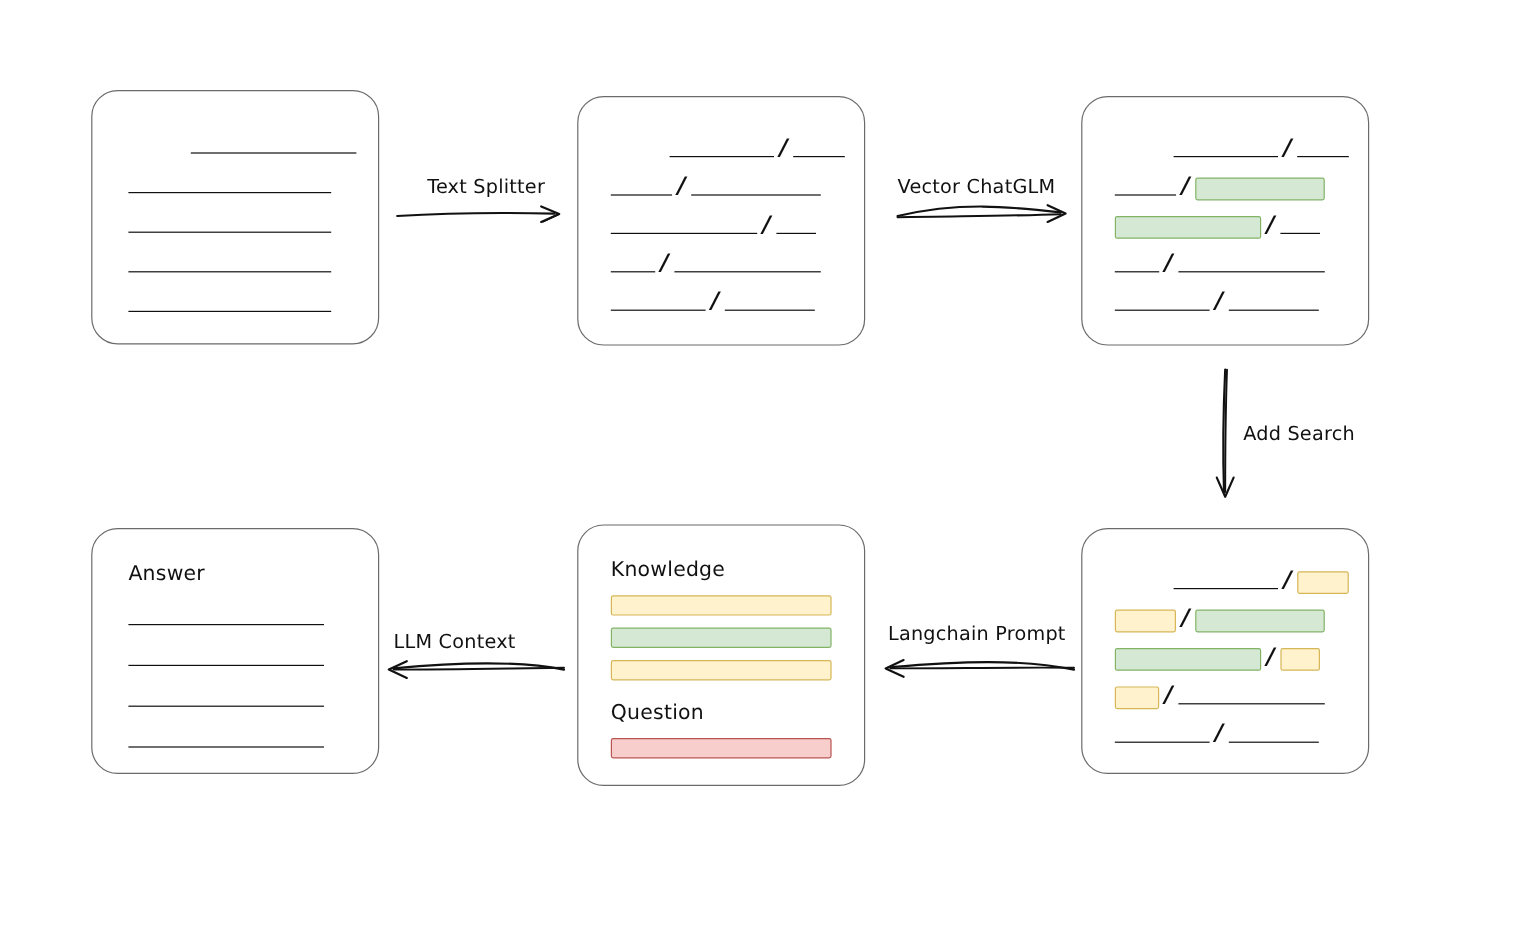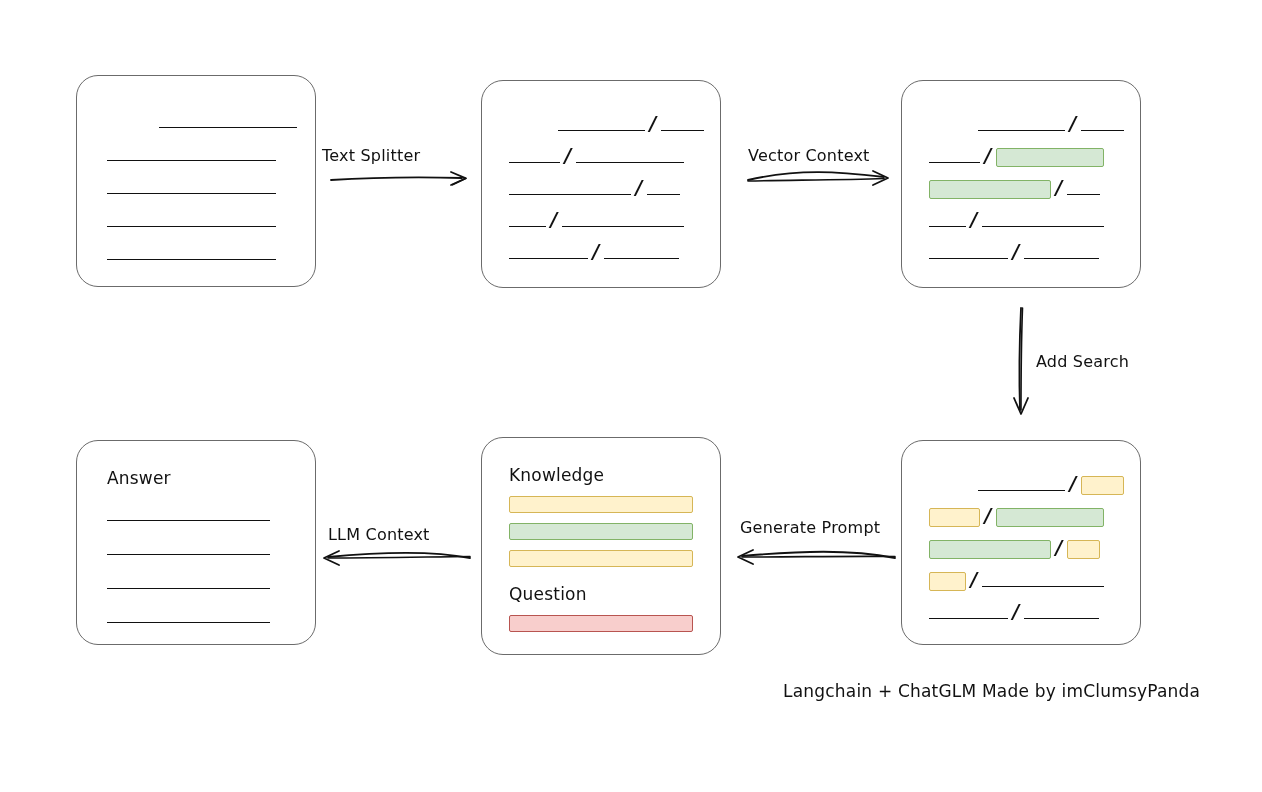--- a/index.html
+++ b/index.html
@@ -157,27 +157,27 @@
       <path d="M753,550 L738,557 L753,564" fill="none" stroke="#111" stroke-width="1.8" stroke-linejoin="round" stroke-linecap="round"></path>
     </g>
 
     <g>
       <path d="M470,558 C430,550 380,552 328,557" fill="none" stroke="#111" stroke-width="1.8" stroke-linecap="round"></path>
       <path d="M470,556.5 C425,557 375,558 328,558" fill="none" stroke="#111" stroke-width="1.6" stroke-linecap="round"></path>
       <path d="M339,551 L324,558 L339,565" fill="none" stroke="#111" stroke-width="1.8" stroke-linejoin="round" stroke-linecap="round"></path>
     </g>
   </svg>
 
-  <div class="arrow-label" style="left:322px; top:146px;">Text Splitter</div>
-
-  <div class="arrow-label" style="left:748px; top:146px;">Vector Context</div>
+  <div class="arrow-label" style="left:356px; top:146px;">Text Splitter</div>
+
+  <div class="arrow-label" style="left:748px; top:146px;">Vector ChatGLM</div>
 
   <div class="arrow-label" style="left:1036px; top:352px;">Add Search</div>
 
-  <div class="arrow-label" style="left:740px; top:518px;">Generate Prompt</div>
+  <div class="arrow-label" style="left:740px; top:518px;">Langchain Prompt</div>
 
   <div class="arrow-label" style="left:328px; top:525px;">LLM Context</div>
 
   <div class="doc-box" style="left:76px; top:75px; width:240px; height:212px;">
     <div class="box-inner">
         <div class="row" style="left: 60px; right: 18px; top: 38px; justify-content: flex-end;">
           <span class="seg rule" style="width: 138px;"></span>
         </div>
         <div class="row" style="left: 30px; right: 18px; top: 71px; justify-content: flex-start;">
           <span class="seg rule" style="width: 169px;"></span>
@@ -308,15 +308,14 @@
         </div>
         <div class="row" style="left: 30px; right: 18px; top: 134px; justify-content: flex-start;">
           <span class="seg rule" style="width: 163px;"></span>
         </div>
         <div class="row" style="left: 30px; right: 18px; top: 168px; justify-content: flex-start;">
           <span class="seg rule" style="width: 163px;"></span>
         </div>
       </div>
   </div>
 
-  <div id="footer-caption" style="left:783px; top:681px;">Langchain + ChatGLM Made by imClumsyPanda</div>
 
 </div>
 
 </body></html>

